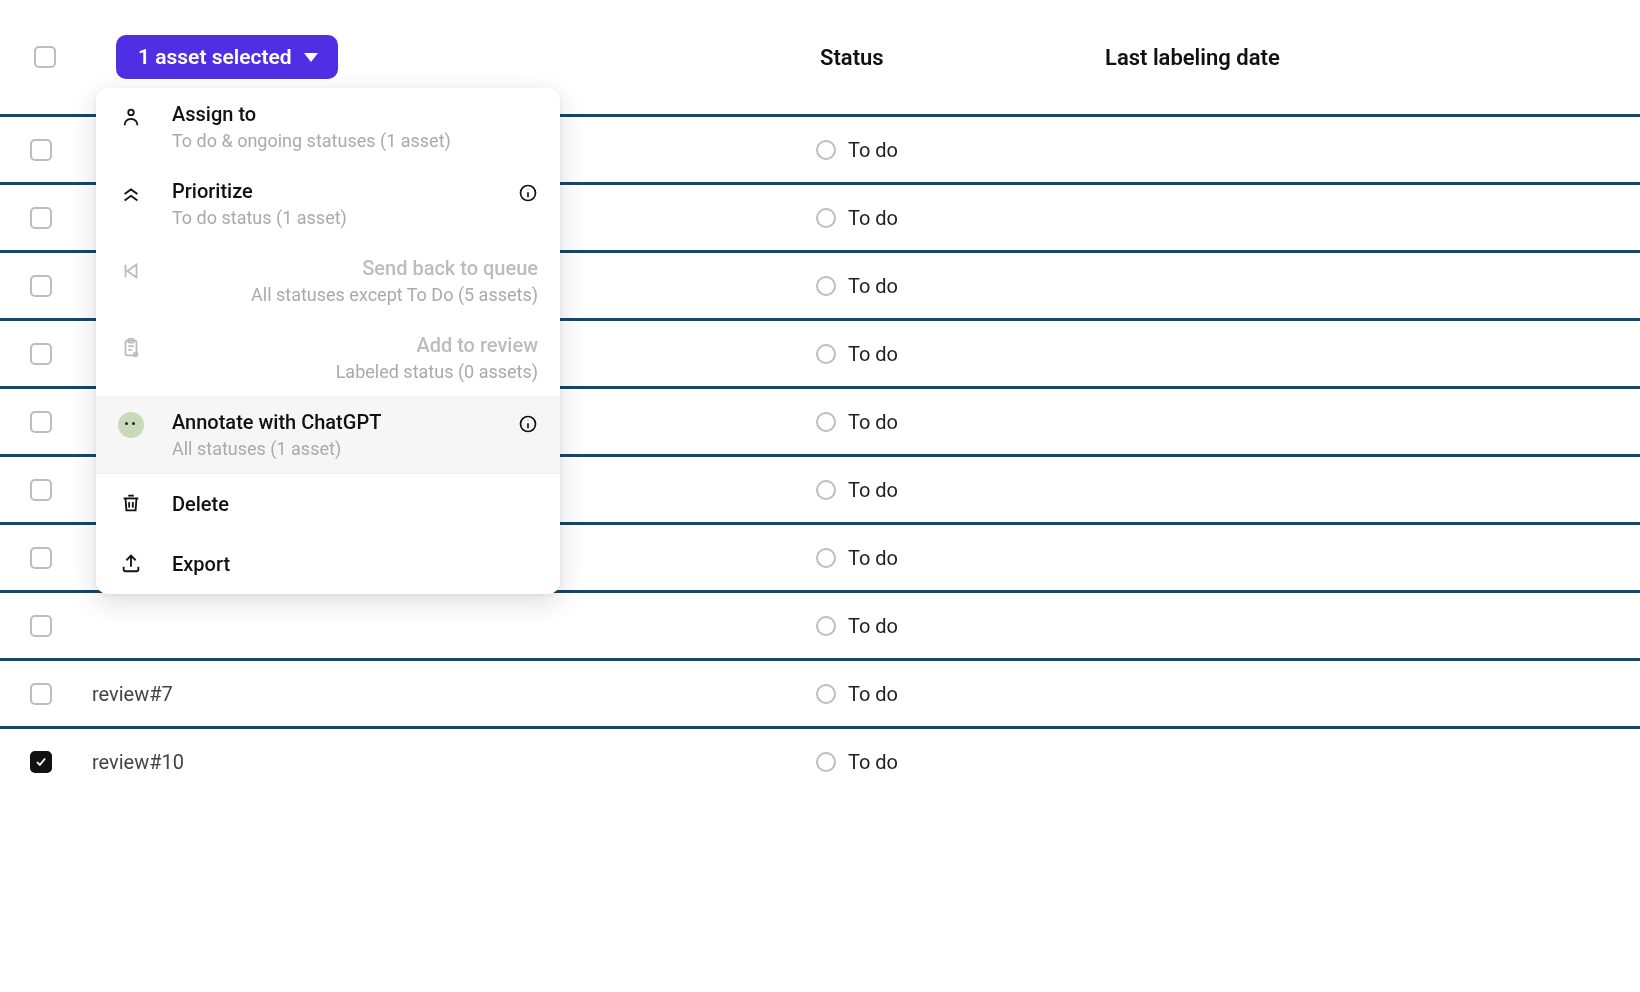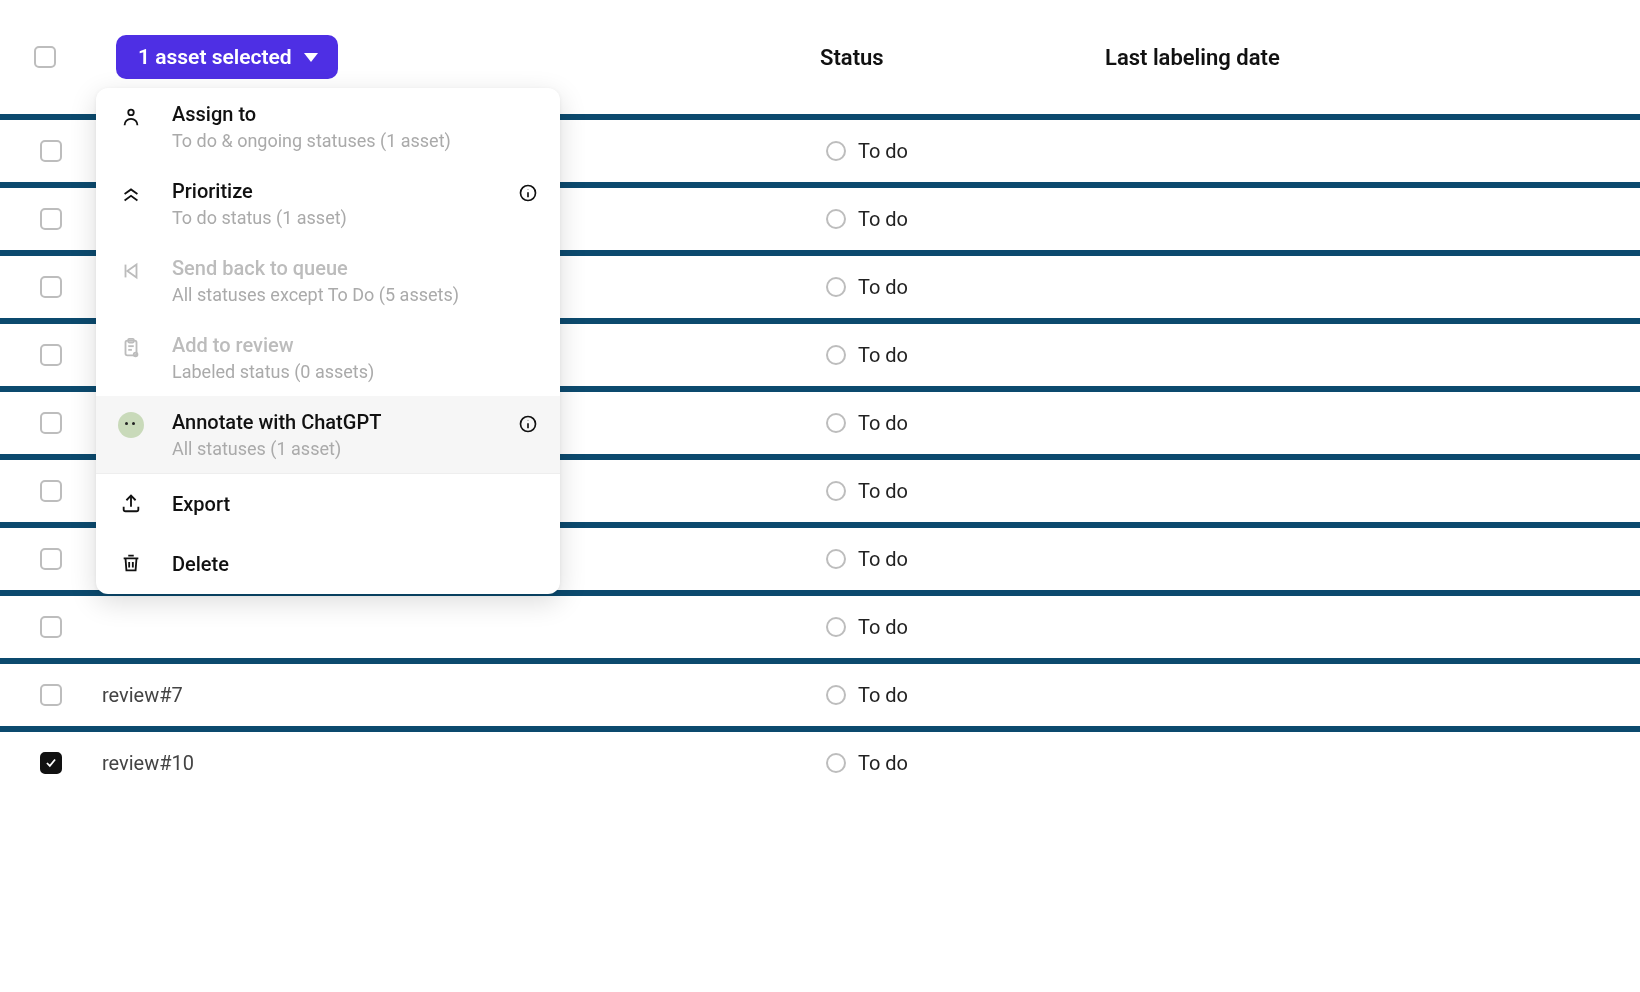--- a/index.html
+++ b/index.html
@@ -53,22 +53,22 @@
     border-left: 7px solid transparent;
     border-right: 7px solid transparent;
     border-top: 9px solid #fff;
   }
 
   
   .row {
     display: flex;
     align-items: center;
     height: 68px;
-    border-top: 6px solid #0c4a6e;
-    padding-left: 40px;
+    border-top: 3px solid #0c4a6e;
+    padding-left: 30px;
   }
   .row .col-asset { padding-left: 40px; }
   .asset-name { font-size: 20px; color: #444; }
   .status-cell { display: flex; align-items: center; gap: 12px; }
   .status-circle {
     width: 20px; height: 20px;
     border: 2px solid #bdbdbd;
     border-radius: 50%;
   }
   .status-text { font-size: 20px; color: #222; }
@@ -86,21 +86,21 @@
   }
   .menu-item {
     padding: 14px 22px 14px 22px;
     display: flex;
     align-items: flex-start;
     gap: 28px;
     cursor: pointer;
     position: relative;
   }
   .menu-item.highlighted { background: #f6f6f6; }
-  .menu-item.disabled { cursor: not-allowed; }
+  .menu-item.disabled { cursor: not-allowed; text-align: right; }
   .menu-icon {
     width: 26px; height: 26px;
     flex-shrink: 0;
     display: flex; align-items: center; justify-content: center;
     margin-top: 2px;
   }
   .menu-content { flex: 1; }
   .menu-title { font-size: 20px; font-weight: 500; color: #111; }
   .menu-subtitle { font-size: 18px; color: #aaa; margin-top: 4px; }
   .menu-item.disabled .menu-title { color: #bcbcbc; }
@@ -368,40 +368,40 @@
             <circle cx="12" cy="7.5" r="0.5" fill="#111" stroke="none"></circle>
           </svg>
       </div>
     </div>
 
     <div class="menu-divider"></div>
 
     <div class="menu-item single">
       <div class="menu-icon">
         <svg class="icon-svg" width="22" height="22" viewBox="0 0 24 24">
-            <path d="M12 16V4"></path>
-            <path d="M7 9l5-5 5 5"></path>
-            <path d="M4 16v3a2 2 0 0 0 2 2h12a2 2 0 0 0 2-2v-3"></path>
-          </svg>
-      </div>
-      <div class="menu-content">
-        <div class="menu-title">Export</div>
-      </div>
-    </div>
-
-    <div class="menu-item single">
-      <div class="menu-icon">
-        <svg class="icon-svg" width="22" height="22" viewBox="0 0 24 24">
             <path d="M4 7h16"></path>
             <path d="M9 4h6"></path>
             <path d="M6 7l1 13h10l1-13"></path>
             <line x1="10" y1="11" x2="10" y2="17"></line>
             <line x1="14" y1="11" x2="14" y2="17"></line>
           </svg>
       </div>
       <div class="menu-content">
         <div class="menu-title">Delete</div>
       </div>
     </div>
 
+    <div class="menu-item single">
+      <div class="menu-icon">
+        <svg class="icon-svg" width="22" height="22" viewBox="0 0 24 24">
+            <path d="M12 16V4"></path>
+            <path d="M7 9l5-5 5 5"></path>
+            <path d="M4 16v3a2 2 0 0 0 2 2h12a2 2 0 0 0 2-2v-3"></path>
+          </svg>
+      </div>
+      <div class="menu-content">
+        <div class="menu-title">Export</div>
+      </div>
+    </div>
+
   </div>
 
 </div>
 
 </body></html>

